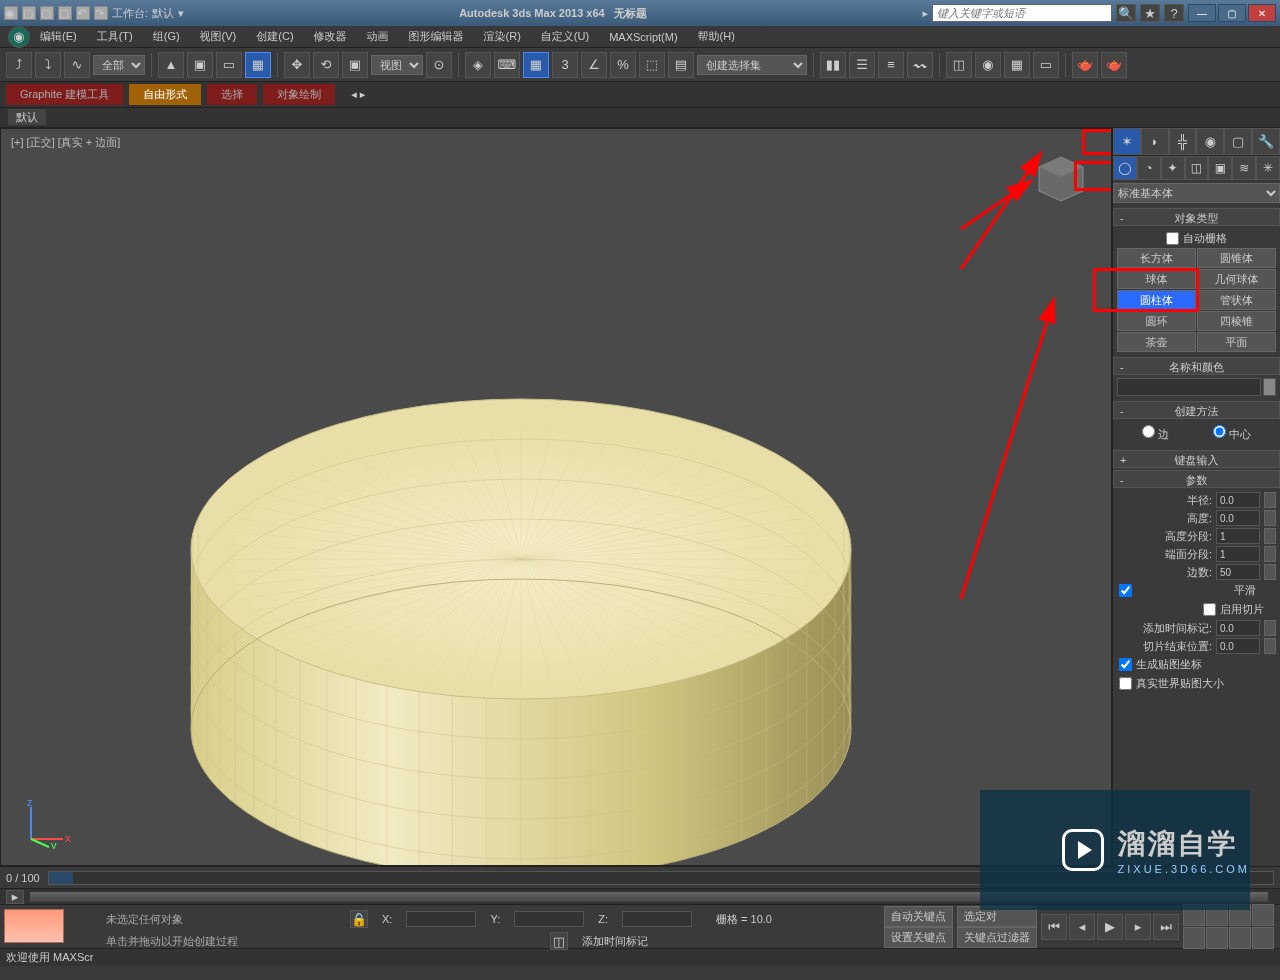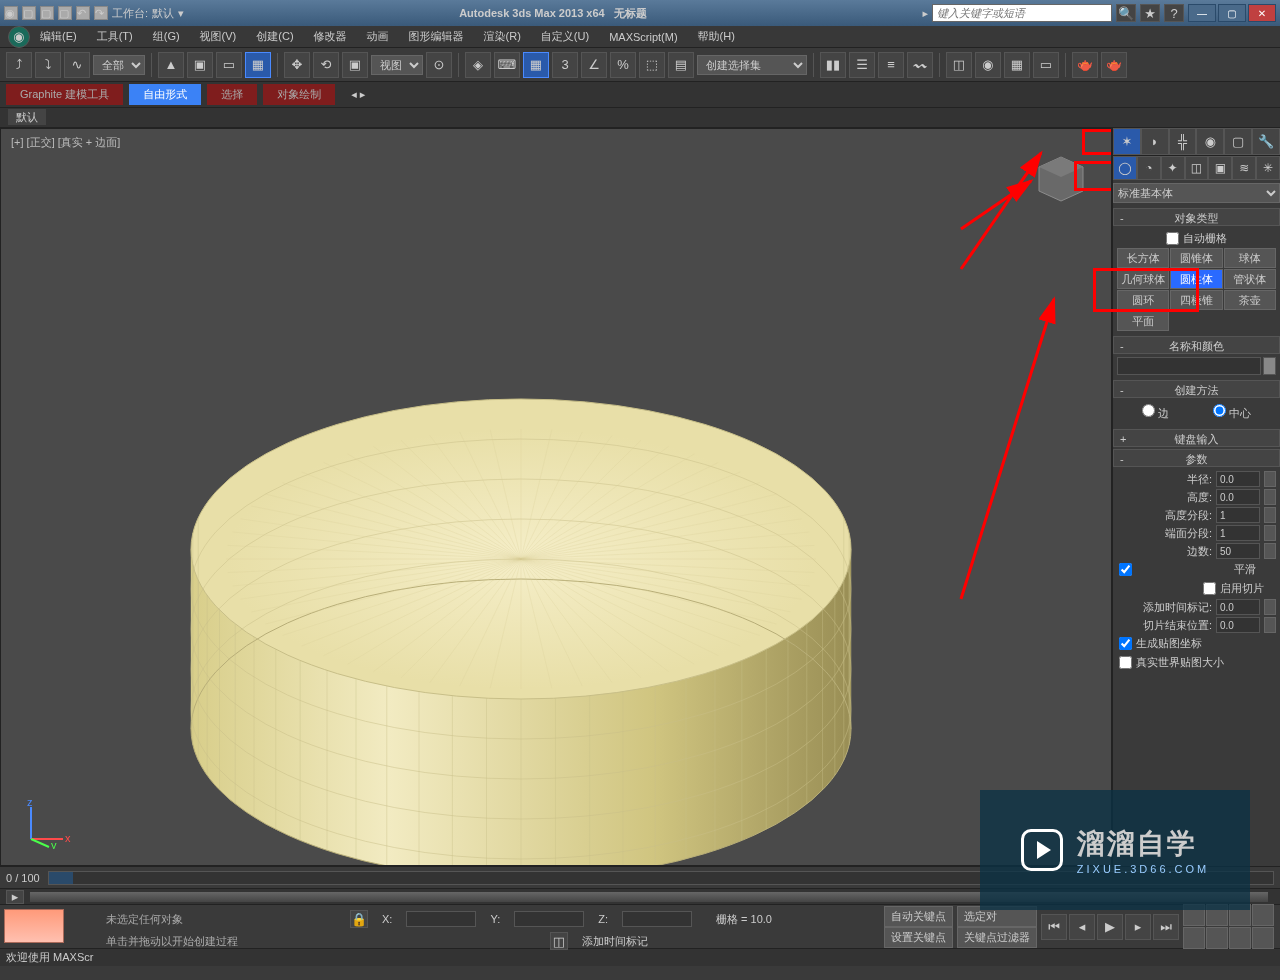--- a/index.html
+++ b/index.html
@@ -14,42 +14,42 @@
 .winbtn.close{background:#c04040}
 .menubar{background:#383838;height:22px;display:flex;align-items:center;padding:0 8px;border-bottom:1px solid #222}
 .menubar span{padding:0 10px;cursor:pointer}
 .toolbar{background:#3a3a3a;height:34px;display:flex;align-items:center;padding:0 6px;gap:3px;border-bottom:1px solid #222}
 .tbtn{width:26px;height:26px;background:#444;border:1px solid #555;display:flex;align-items:center;justify-content:center;font-size:13px}
 .tbtn.active{background:#2a5aaa;border-color:#4a8aff}
 .sep{width:1px;height:24px;background:#555;margin:0 3px}
 select.tool{background:#555;border:1px solid #666;color:#ccc;height:20px;padding:0 4px}
 .ribbon{background:#333;height:26px;display:flex;align-items:center;padding:0 6px;gap:6px;border-bottom:1px solid #222}
 .ribbon .tab{padding:3px 14px;background:#7f1d1d;color:#aaa}
-.ribbon .tab.active{background:#3b82f6;color:#fff}
+.ribbon .tab.active{background:#a16207;color:#fff}
 .ribbon-sub{background:#333;height:20px;padding:2px 8px;border-bottom:1px solid #222}
 .ribbon-sub span{background:#444;padding:2px 8px}
 .main{display:flex;height:738px}
 .viewport{flex:1;background:#4a4a4a;border:1px solid #222;position:relative;overflow:hidden}
 .vp-label{position:absolute;top:6px;left:10px;color:#bbb;font-size:11px}
 .cylinder{position:absolute;left:160px;top:260px;width:720px;height:520px}
 svg{display:block}
 .axis{position:absolute;left:20px;bottom:16px}
 .cmdpanel{width:168px;background:#3a3a3a;border-left:1px solid #222;display:flex;flex-direction:column}
 .cmd-tabs{display:flex;height:28px;border-bottom:1px solid #222}
 .cmd-tabs .ct{flex:1;background:#444;border:1px solid #555;display:flex;align-items:center;justify-content:center;font-size:13px}
 .cmd-tabs .ct.active{background:#2a5aaa}
 .cmd-sub{display:flex;height:24px}
 .cmd-sub .cs{flex:1;background:#444;border:1px solid #555;display:flex;align-items:center;justify-content:center;font-size:12px}
 .cmd-sub .cs.active{background:#2a5aaa}
 select.cmd{width:100%;background:#555;border:1px solid #666;height:20px;color:#ccc;margin:3px 0}
 .rollout-head{background:#444;text-align:center;height:18px;line-height:18px;border:1px solid #555;position:relative;margin-top:2px}
 .rollout-head::before{content:"-";position:absolute;left:6px}
 .rollout-head.plus::before{content:"+"}
 .rollout-body{padding:3px 4px}
-.btn-grid{display:grid;grid-template-columns:1fr 1fr 1fr;gap:1px}
+.btn-grid{display:grid;grid-template-columns:1fr 1fr;gap:1px}
 .ob-btn{background:#555;border:1px solid #666;height:20px;text-align:center;line-height:18px;cursor:pointer}
 .ob-btn.sel{background:#2a6aff;color:#fff}
 .chk-row{display:flex;align-items:center;gap:4px;padding:2px;justify-content:center}
 .param-row{display:flex;align-items:center;justify-content:flex-end;gap:4px;padding:1px 0}
 .param-row input{width:44px;height:16px;background:#333;border:1px solid #555;color:#ccc;text-align:left;padding:0 3px;font-size:10px}
 .spinner{width:12px;height:16px;background:#555;border:1px solid #666}
 .radio-row{display:flex;justify-content:space-around;padding:3px}
 .highlight{position:absolute;border:3px solid red;pointer-events:none}
 .arrow-line{position:absolute;pointer-events:none}
 .timeline{background:#3a3a3a;height:22px;display:flex;align-items:center;padding:8px 6px;border-top:1px solid #222}
@@ -58,21 +58,21 @@
 .status-left{width:100px;padding:4px}
 .status-mid{flex:1;padding:3px 6px}
 .status-mid .sline{padding:1px 0;color:#aaa}
 .coord{display:flex;gap:14px;align-items:center;padding:2px 0}
 .coord input{width:70px;background:#333;border:1px solid #555;height:16px;color:#ccc;padding:0 3px}
 .status-right{display:flex;align-items:center;gap:4px;padding:0 6px}
 .sbtn{background:#555;border:1px solid #666;padding:2px 6px}
 .nav-btns{display:grid;grid-template-columns:repeat(4,22px);grid-template-rows:22px 22px;gap:1px}
 .nav-btns div{background:#555;border:1px solid #666}
 .welcome{background:#333;height:18px;display:flex;align-items:center;padding:0 6px;border-top:1px solid #222;font-size:10px}
-.watermark{position:absolute;right:30px;bottom:70px;width:270px;height:120px;background:rgba(10,50,70,.75);display:flex;align-items:center;justify-content:center;gap:14px;color:#fff}
+.watermark{position:absolute;right:30px;bottom:70px;width:270px;height:120px;background:rgba(10,50,70,.75);display:flex;align-items:center;justify-content:flex-end;gap:14px;color:#fff}
 .watermark .play{width:42px;height:42px;border:3px solid #fff;border-radius:10px;display:flex;align-items:center;justify-content:center}
 .watermark .play::after{content:"";border-left:14px solid #fff;border-top:9px solid transparent;border-bottom:9px solid transparent;margin-left:4px}
 .watermark .txt{font-size:28px;font-weight:bold;letter-spacing:2px}
 .watermark .sub{font-size:11px;letter-spacing:3px;color:#9cf}
 .viewcube{position:absolute;right:20px;top:20px;width:60px;height:60px;opacity:.5}
 </style>
 </head>
 <body>
 
 <div class="titlebar">

